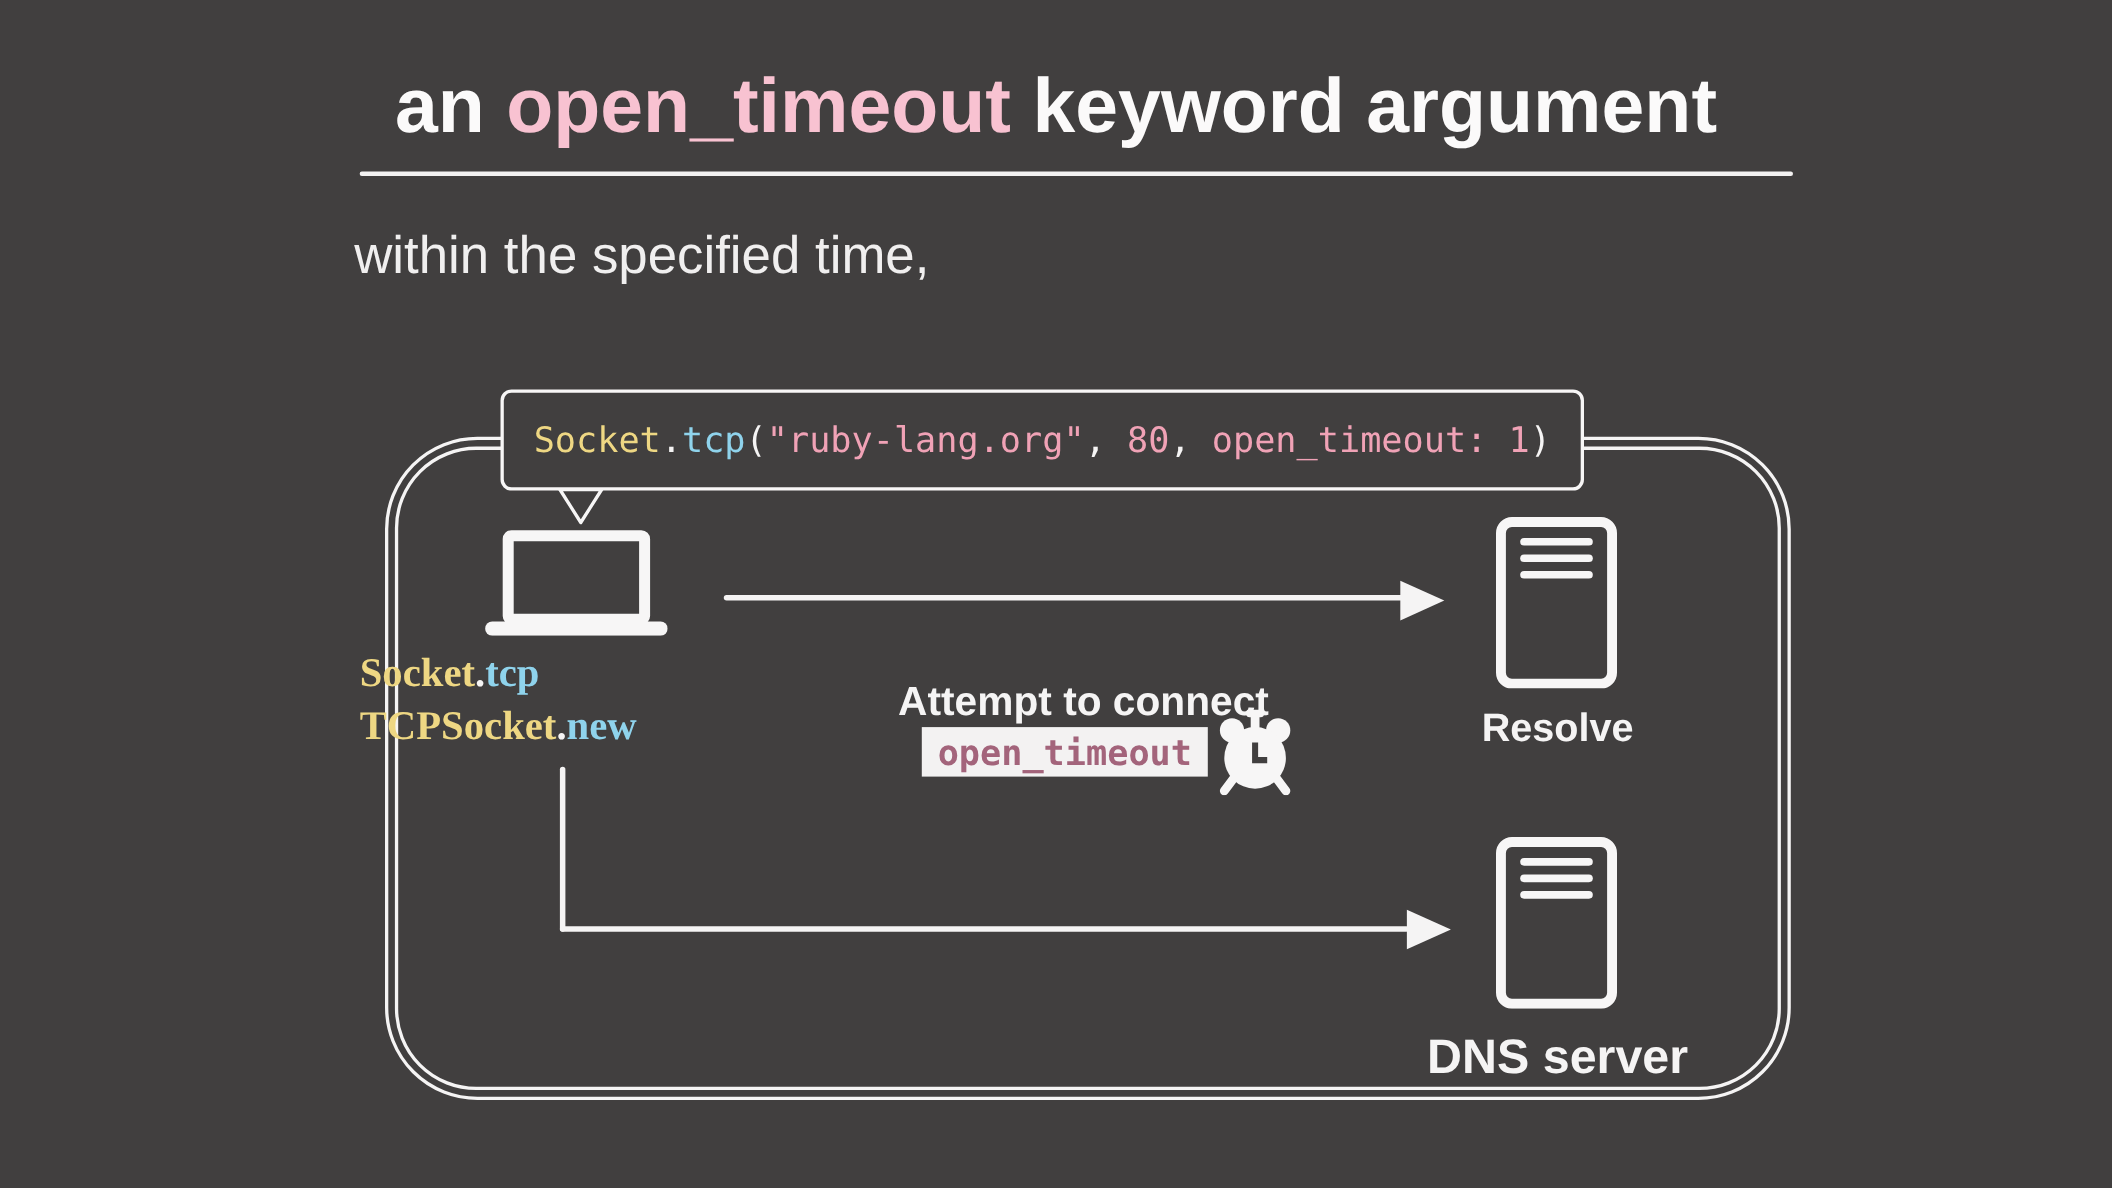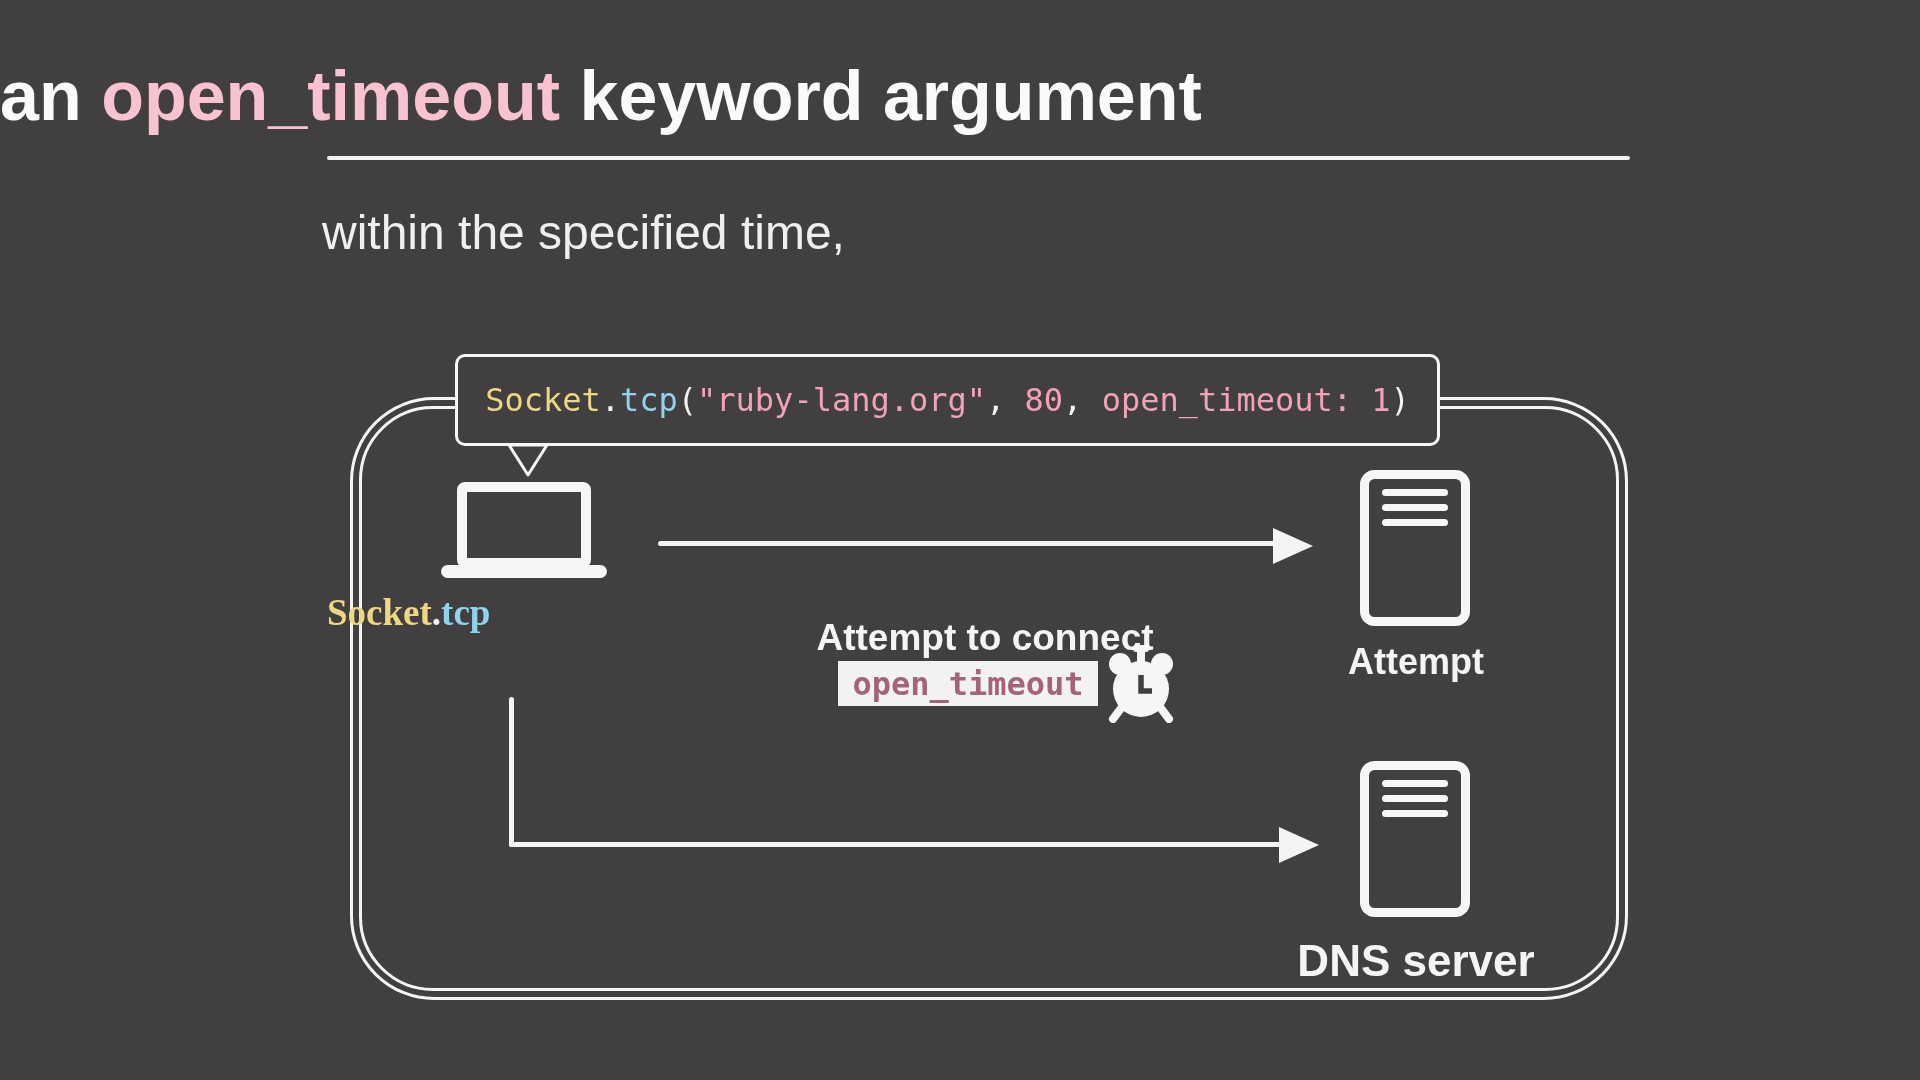--- a/index.html
+++ b/index.html
@@ -1,21 +1,21 @@
 <!DOCTYPE html>
 <html><head>
 <meta charset="utf-8">
 <style>
   html,body{margin:0;padding:0;background:#413f3f;}
   *{box-sizing:border-box;}
   .stage{position:relative;width:1920px;height:1080px;background:#413f3f;overflow:hidden;
          font-family:"Liberation Sans",sans-serif;}
 
   
-  .title{position:absolute;left:0;top:56px;width:1920px;text-align:left;
+  .title{position:absolute;left:0;top:56px;width:1920px;text-align:center;
          font-size:70px;font-weight:bold;color:#fbfafa;letter-spacing:0;}
   .title span{white-space:pre;}
   .title .pink{color:#f8c2d1;}
   .title-underline{position:absolute;left:327px;top:156px;width:1303px;height:4px;
          background:#f3f2f2;border-radius:2px;}
 
   
   .subtitle{position:absolute;left:322px;top:200px;font-size:48px;line-height:66px;
          color:#f0efef;font-weight:400;}
 
@@ -88,20 +88,21 @@
     <polygon points="2,1 40,1 21,31" fill="#413f3f" stroke="#f7f6f6" stroke-width="3" stroke-linejoin="round"></polygon>
   </svg>
 
   <svg class="laptop" width="166" height="100" viewBox="0 0 166 100">
     <rect x="21" y="9" width="124" height="76" rx="3" fill="none" stroke="#f7f6f6" stroke-width="10"></rect>
     <rect x="0" y="87" width="166" height="13" rx="6.5" fill="#f7f6f6"></rect>
   </svg>
 
   <div class="client-labels">
     <div><span style="color: rgb(238, 215, 131);">Socket</span><span style="color: rgb(245, 244, 244);">.</span><span style="color: rgb(143, 211, 236);">tcp</span></div>
+    <div><span style="color: rgb(238, 215, 131);">TCPSocket</span><span style="color: rgb(245, 244, 244);">.</span><span style="color: rgb(143, 211, 236);">new</span></div>
   </div>
 
   <div class="chalk-line arrow1-line"></div>
   <svg class="arrow1-head" width="46" height="42" viewBox="0 0 46 42">
     <polygon points="3,3 43,21 3,39" fill="#f5f4f4"></polygon>
   </svg>
   <div class="diagram-label attempt-label">Attempt to connect</div>
 
   <div class="timeout-badge">open_timeout</div>
   <svg class="clock" width="76" height="78" viewBox="0 0 76 78">
@@ -114,21 +115,21 @@
     <circle cx="38" cy="44" r="28" fill="#f7f6f6"></circle>
     <path d="M38 30 L38 46 L49 46" fill="none" stroke="#413f3f" stroke-width="5.5"></path>
   </svg>
 
   <svg class="server-icon" width="110" height="156" viewBox="0 0 110 156">
     <rect x="4.5" y="4.5" width="101" height="147" rx="10" fill="none" stroke="#f7f6f6" stroke-width="9"></rect>
     <rect x="22" y="19" width="66" height="7" rx="3.5" fill="#f7f6f6"></rect>
     <rect x="22" y="34" width="66" height="7" rx="3.5" fill="#f7f6f6"></rect>
     <rect x="22" y="49" width="66" height="7" rx="3.5" fill="#f7f6f6"></rect>
   </svg>
-  <div class="diagram-label server-label">Attempt</div>
+  <div class="diagram-label server-label">Resolve</div>
 
   <div class="chalk-line varrow"></div>
   <div class="chalk-line harrow"></div>
   <svg class="arrow2-head" width="46" height="42" viewBox="0 0 46 42">
     <polygon points="3,3 43,21 3,39" fill="#f5f4f4"></polygon>
   </svg>
 
   <svg class="dns-icon" width="110" height="156" viewBox="0 0 110 156">
     <rect x="4.5" y="4.5" width="101" height="147" rx="10" fill="none" stroke="#f7f6f6" stroke-width="9"></rect>
     <rect x="22" y="19" width="66" height="7" rx="3.5" fill="#f7f6f6"></rect>

